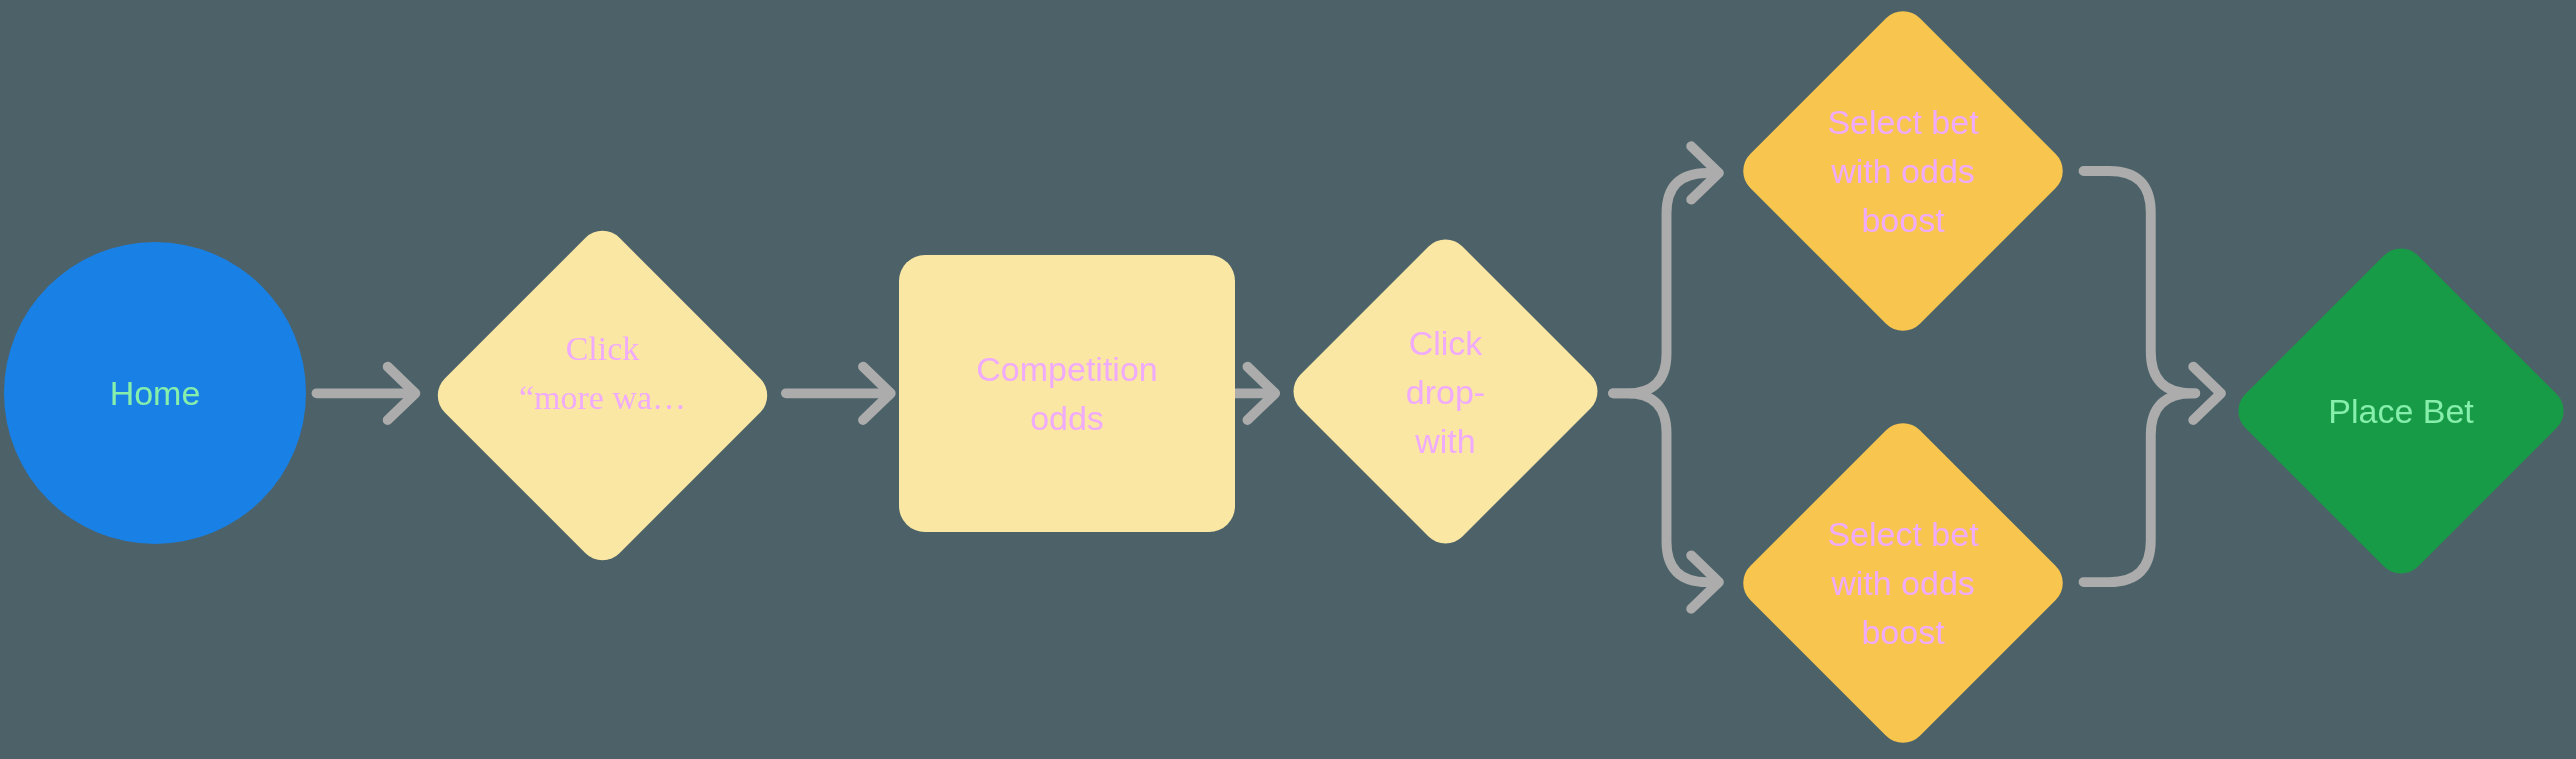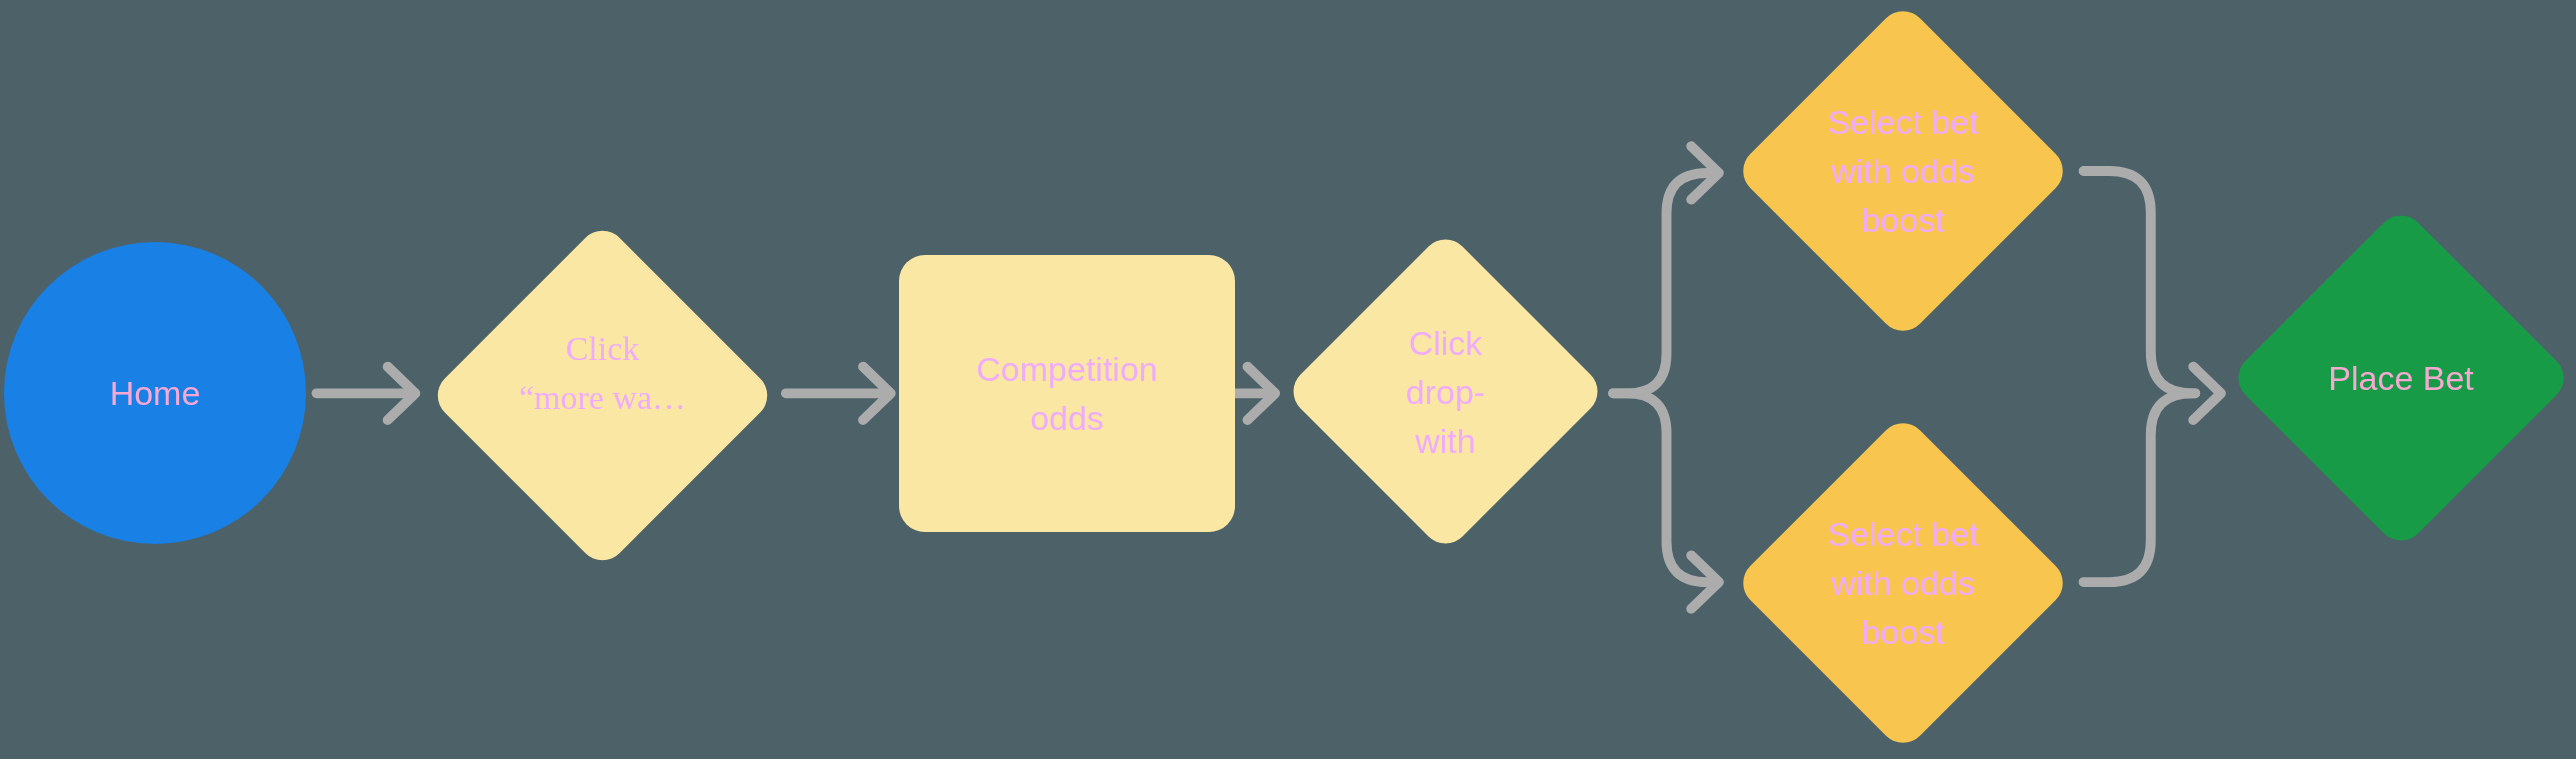--- a/index.html
+++ b/index.html
@@ -51,21 +51,21 @@
     text-align: center;
     white-space: nowrap;
     font-size: 34px;
     line-height: 49px;
     font-weight: 400;
   }
   .label.shift-up {
     transform: translate(-50%, calc(-50% - 23px));
   }
   .label.dark  { color: #f0abfc; }
-  .label.light { color: #f9a8d4; }
+  .label.light { color: #86efac; }
 </style>
 </head>
 <body>
 
 <div class="stage">
 
   <svg class="connectors" width="2576" height="759" viewBox="0 0 2606 768">
 
     <g>
       <path d="M 320 398 H 411"></path>
@@ -145,21 +145,21 @@
 
   <div class="node" style="left:1783px; top:463px; width:240px; height:240px;">
     <div class="shape diamond amber"></div>
     <div class="label dark">
       <div>Select bet</div>
       <div>with odds</div>
       <div>boost</div>
     </div>
   </div>
 
-  <div class="node" style="left:2279px; top:256px; width:244px; height:244px;">
+  <div class="node" style="left:2279px; top:289px; width:244px; height:244px;">
     <div class="shape diamond green"></div>
     <div class="label light">
       <div>Place Bet</div>
     </div>
   </div>
 
 </div>
 
 
 </body></html>

